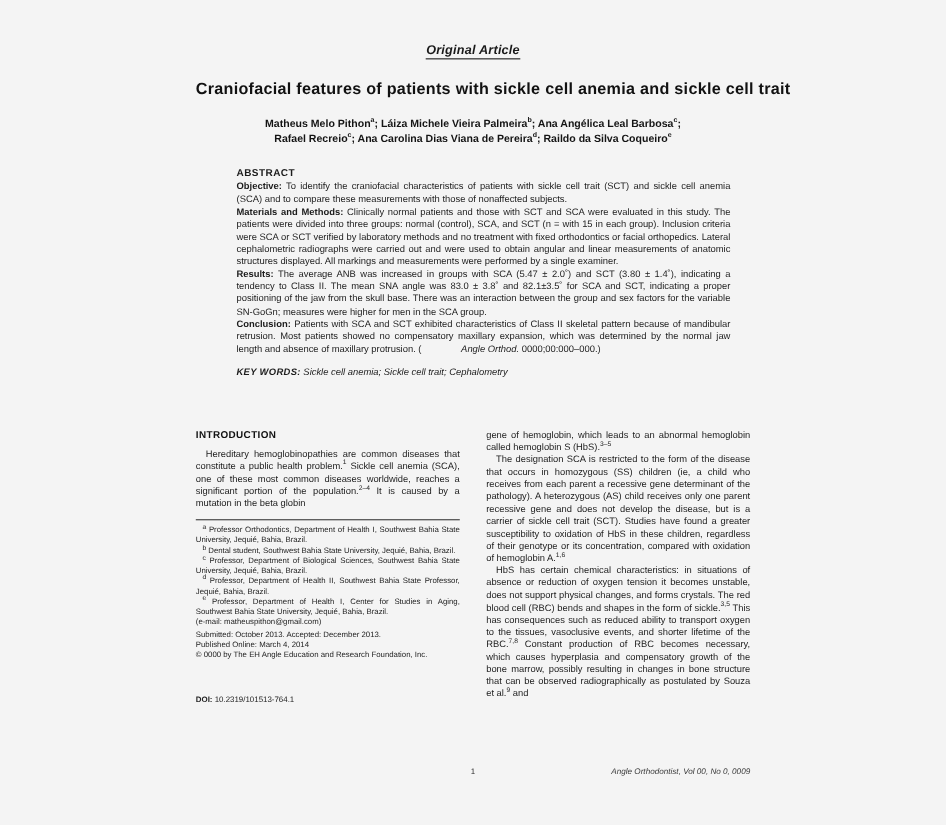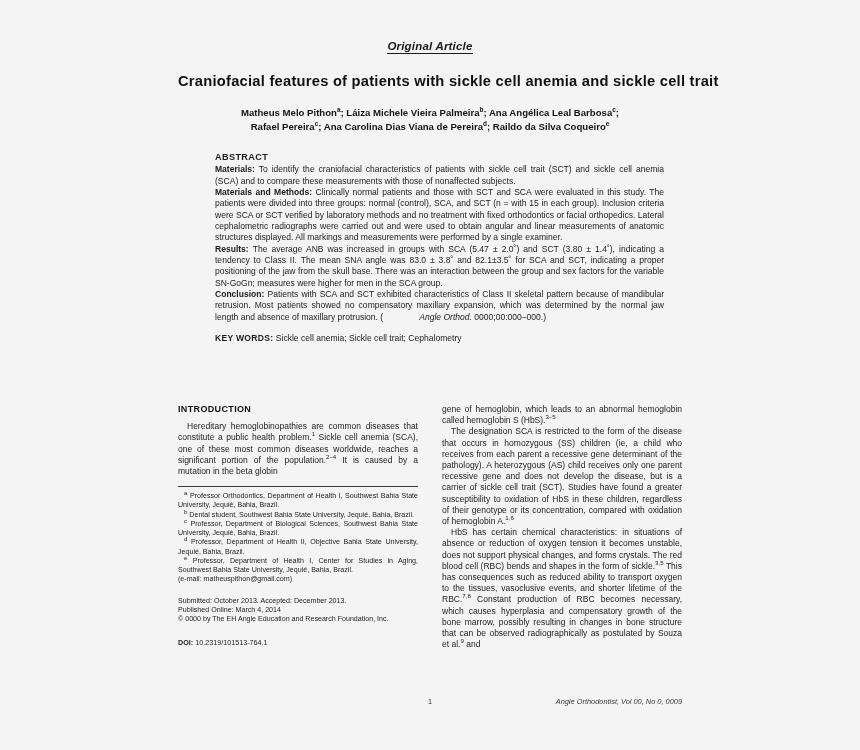--- a/index.html
+++ b/index.html
@@ -86,27 +86,28 @@
   .abstract p {
     margin: 0;
     text-align: justify;
   }
   .abstract b { font-weight: bold; }
   .abstract i { font-style: italic; padding-left: 36px; }
   .keywords {
     margin-top: 10px;
     font-size: 8.55px;
     line-height: 11.3px;
+    font-style: italic;
   }
   .keywords b { font-weight: bold; letter-spacing: 0.3px; }
 
   
   .columns {
     position: absolute;
-    top: 404px;
+    top: 390px;
     left: 0;
     width: 504px;
     height: 296px;
   }
   .col {
     position: absolute;
     top: 0;
     width: 240px;
     font-size: 8.5px;
     line-height: 11.2px;
@@ -147,24 +148,24 @@
     line-height: 9.25px;
     text-align: justify;
     color: #222;
   }
   .footnotes p {
     margin: 0;
     text-indent: 6px;
     text-align: justify;
   }
   .footnotes p.noind { text-indent: 0; }
-  .fn-block { margin-top: 12px; }
+  .fn-block { margin-top: 2px; }
   .fn-block p { text-indent: 0; }
   .doi {
-    margin-top: 14px;
+    margin-top: 31px;
     font-size: 7.2px;
   }
   .doi b { font-weight: bold; }
 
   
   .footer {
     position: absolute;
     left: 0;
     top: 697px;
     width: 504px;
@@ -194,27 +195,27 @@
   <div class="content">
 
     <div class="kicker">
       <span>Original Article</span>
     </div>
 
     <div class="doc-title">Craniofacial features of patients with sickle cell anemia and sickle cell trait</div>
 
     <div class="authors">
       <span>Matheus Melo Pithon</span><sup>a</sup><span>; Láiza Michele Vieira Palmeira</span><sup>b</sup><span>; Ana Angélica Leal Barbosa</span><sup>c</sup><span>;</span><br>
-      <span>Rafael Pereira</span><sup>c</sup><span>; Ana Carolina Dias Viana de Pereira</span><sup>d</sup><span>; Raildo da Silva Coqueiro</span><sup>e</sup>
+      <span>Rafael Recreio</span><sup>c</sup><span>; Ana Carolina Dias Viana de Pereira</span><sup>d</sup><span>; Raildo da Silva Coqueiro</span><sup>e</sup>
     </div>
 
     <div class="abstract">
       <div class="abstract-heading">ABSTRACT</div>
 
-      <p><b>Materials:</b><span> To identify the craniofacial characteristics of patients with sickle cell trait (SCT) and sickle cell anemia (SCA) and to compare these measurements with those of nonaffected subjects.</span></p>
+      <p><b>Objective:</b><span> To identify the craniofacial characteristics of patients with sickle cell trait (SCT) and sickle cell anemia (SCA) and to compare these measurements with those of nonaffected subjects.</span></p>
 
       <p><b>Materials and Methods:</b><span> Clinically normal patients and those with SCT and SCA were evaluated in this study. The patients were divided into three groups: normal (control), SCA, and SCT (n = with 15 in each group). Inclusion criteria were SCA or SCT verified by laboratory methods and no treatment with fixed orthodontics or facial orthopedics. Lateral cephalometric radiographs were carried out and were used to obtain angular and linear measurements of anatomic structures displayed. All markings and measurements were performed by a single examiner.</span></p>
 
       <p><b>Results:</b><span> The average ANB was increased in groups with SCA (5.47 ± 2.0˚) and SCT (3.80 ± 1.4˚), indicating a tendency to Class II. The mean SNA angle was 83.0 ± 3.8˚ and 82.1±3.5˚ for SCA and SCT, indicating a proper positioning of the jaw from the skull base. There was an interaction between the group and sex factors for the variable SN-GoGn; measures were higher for men in the SCA group.</span></p>
 
       <p><b>Conclusion:</b><span> Patients with SCA and SCT exhibited characteristics of Class II skeletal pattern because of mandibular retrusion. Most patients showed no compensatory maxillary expansion, which was determined by the normal jaw length and absence of maxillary protrusion. (</span><i>Angle Orthod.</i><span> 0000;00:000–000.)</span></p>
 
       <div class="keywords"><b>KEY WORDS:</b><span> Sickle cell anemia; Sickle cell trait; Cephalometry</span></div>
     </div>
 
@@ -224,21 +225,21 @@
         <div class="sec-head">INTRODUCTION</div>
 
         <p class="body-p"><span>Hereditary hemoglobinopathies are common diseases that constitute a public health problem.</span><sup>1</sup><span> Sickle cell anemia (SCA), one of these most common diseases worldwide, reaches a significant portion of the population.</span><sup>2–4</sup><span> It is caused by a mutation in the beta globin</span></p>
 
         <div class="rule"></div>
 
         <div class="footnotes">
           <p><sup>a</sup><span> Professor Orthodontics, Department of Health I, Southwest Bahia State University, Jequié, Bahia, Brazil.</span></p>
           <p><sup>b</sup><span> Dental student, Southwest Bahia State University, Jequié, Bahia, Brazil.</span></p>
           <p><sup>c</sup><span> Professor, Department of Biological Sciences, Southwest Bahia State University, Jequié, Bahia, Brazil.</span></p>
-          <p><sup>d</sup><span> Professor, Department of Health II, Objective Bahia State University, Jequié, Bahia, Brazil.</span></p>
+          <p><sup>d</sup><span> Professor, Department of Health II, Southwest Bahia State Professor, Jequié, Bahia, Brazil.</span></p>
           <p><sup>e</sup><span> Professor, Department of Health I, Center for Studies in Aging, Southwest Bahia State University, Jequié, Bahia, Brazil.</span></p>
           <p class="noind">(e-mail: matheuspithon@gmail.com)</p>
 
           <div class="fn-block">
             <p>Submitted: October 2013. Accepted: December 2013.</p>
             <p>Published Online: March 4, 2014</p>
             <p>© 0000 by The EH Angle Education and Research Foundation, Inc.</p>
           </div>
 
           <div class="doi"><b>DOI:</b><span> 10.2319/101513-764.1</span></div>

